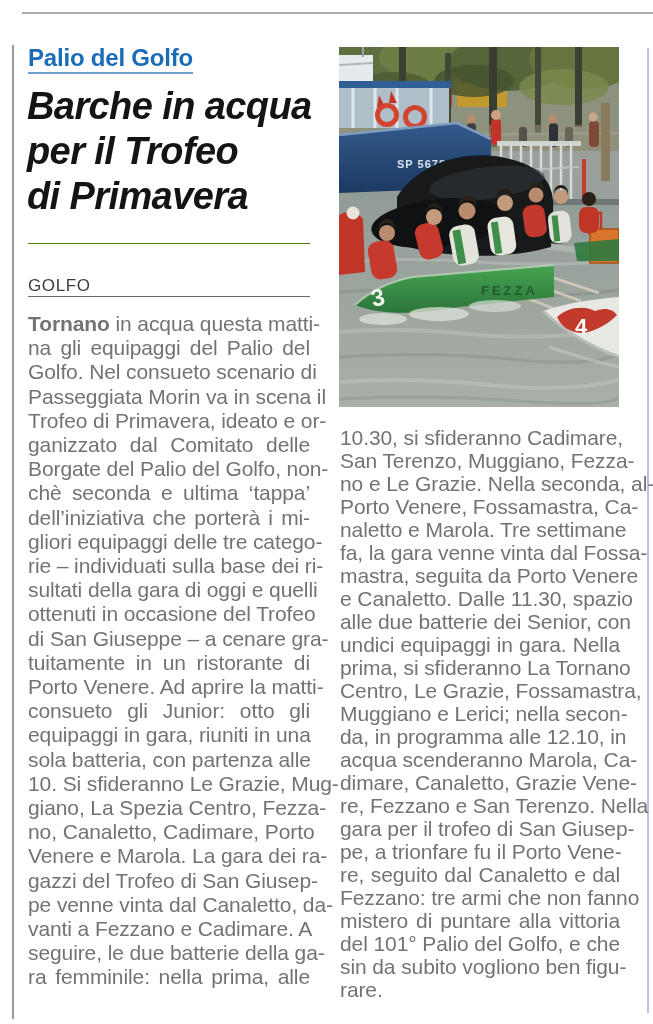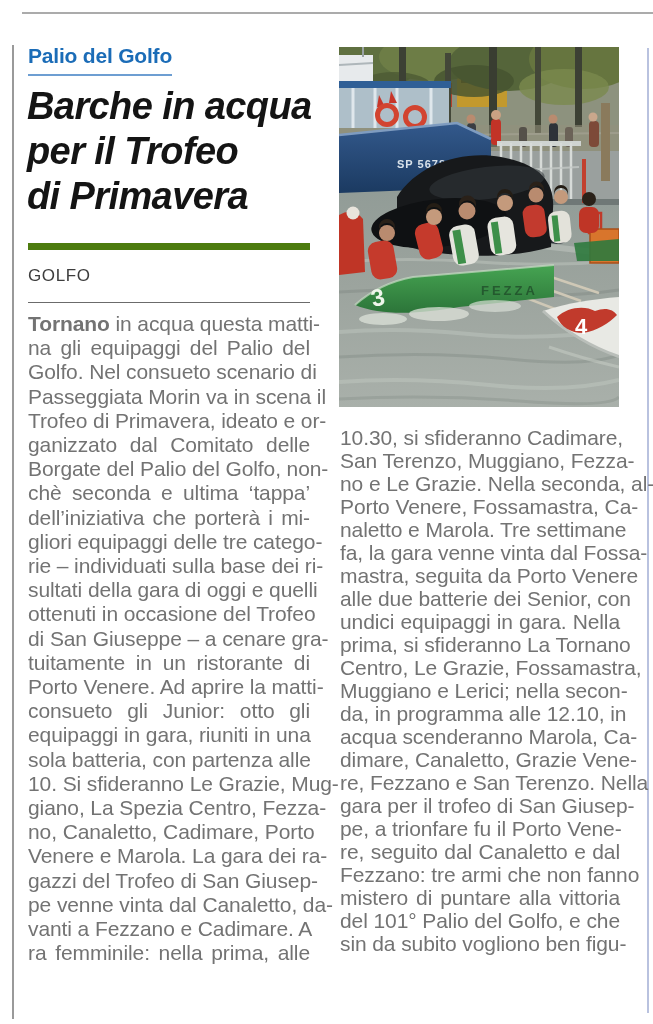--- a/index.html
+++ b/index.html
@@ -6,33 +6,33 @@
   .page{
     position:relative;width:653px;height:1024px;background:#ffffff;
     overflow:hidden;font-family:"Liberation Sans",sans-serif;color:#1c1c1c;
   }
   .top-rule{position:absolute;left:22px;right:0;top:12px;height:2px;background:#ababab;}
   .left-rule{position:absolute;left:12px;top:45px;width:2px;height:974px;background:#9a9a9a;}
   .right-edge-line{position:absolute;left:647px;top:48px;width:2px;height:965px;background:#b9c2df;}
 
   .kicker-wrap{position:absolute;left:28px;top:44px;}
   .kicker{
-    display:inline-block;font-size:21px;font-weight:700;color:#1b6cb7;
-    text-decoration:none;padding-bottom:6px;border-bottom:2px solid #6d9ed2;
+    display:inline-block;font-size:24px;font-weight:700;color:#1b6cb7;
+    text-decoration:none;border-bottom:2px solid #6d9ed2;
     letter-spacing:-0.2px;cursor:pointer;
   }
   .headline{
     position:absolute;left:27px;top:84px;width:300px;margin:0;
     font-size:38px;line-height:45px;font-weight:700;color:#141414;letter-spacing:-0.6px;font-style:italic;
   }
   .hl-line{display:block;}
   .section-box{
     position:absolute;left:28px;top:243px;width:282px;height:52px;
-    border-top:7px solid #4d7c0f;border-bottom:1px solid #6b6b6b;
-    display:flex;align-items:center;box-sizing:content-box;
+    border-top:1px solid #4d7c0f;border-bottom:1px solid #6b6b6b;
+    display:flex;align-items:flex-end;box-sizing:content-box;
   }
   .section-label{font-size:17px;color:#3d3d3d;letter-spacing:0.6px;}
 
   .body-text{font-size:21px;color:#737373;}
   .left-body{position:absolute;left:28px;top:312px;width:282px;line-height:24.2px;}
   .right-body{position:absolute;left:340px;top:426px;width:280px;line-height:23px;}
   .body-line{text-align:justify;text-align-last:justify;white-space:nowrap;letter-spacing:-0.1px;}
   .right-body .body-line:last-child{text-align-last:left;}
   .lead{font-weight:700;}
 
@@ -281,42 +281,45 @@
         <div class="body-line">consueto gli Junior: otto gli</div>
         <div class="body-line">equipaggi in gara, riuniti in una</div>
         <div class="body-line">sola batteria, con partenza alle</div>
         <div class="body-line">10. Si sfideranno Le Grazie, Mug-</div>
         <div class="body-line">giano, La Spezia Centro, Fezza-</div>
         <div class="body-line">no, Canaletto, Cadimare, Porto</div>
         <div class="body-line">Venere e Marola. La gara dei ra-</div>
         <div class="body-line">gazzi del Trofeo di San Giusep-</div>
         <div class="body-line">pe venne vinta dal Canaletto, da-</div>
         <div class="body-line">vanti a Fezzano e Cadimare. A</div>
+        <div class="body-line">seguire, le due batterie della ga-</div>
         <div class="body-line">ra femminile: nella prima, alle</div>
       </div>
   </div>
 
   <div class="right-body body-text">
       <div class="body-line">10.30, si sfideranno Cadimare,</div>
       <div class="body-line">San Terenzo, Muggiano, Fezza-</div>
       <div class="body-line">no e Le Grazie. Nella seconda, al-</div>
       <div class="body-line">Porto Venere, Fossamastra, Ca-</div>
       <div class="body-line">naletto e Marola. Tre settimane</div>
       <div class="body-line">fa, la gara venne vinta dal Fossa-</div>
       <div class="body-line">mastra, seguita da Porto Venere</div>
+      <div class="body-line">e Canaletto. Dalle 11.30, spazio</div>
       <div class="body-line">alle due batterie dei Senior, con</div>
       <div class="body-line">undici equipaggi in gara. Nella</div>
       <div class="body-line">prima, si sfideranno La Tornano</div>
       <div class="body-line">Centro, Le Grazie, Fossamastra,</div>
       <div class="body-line">Muggiano e Lerici; nella secon-</div>
       <div class="body-line">da, in programma alle 12.10, in</div>
       <div class="body-line">acqua scenderanno Marola, Ca-</div>
       <div class="body-line">dimare, Canaletto, Grazie Vene-</div>
       <div class="body-line">re, Fezzano e San Terenzo. Nella</div>
       <div class="body-line">gara per il trofeo di San Giusep-</div>
       <div class="body-line">pe, a trionfare fu il Porto Vene-</div>
       <div class="body-line">re, seguito dal Canaletto e dal</div>
       <div class="body-line">Fezzano: tre armi che non fanno</div>
       <div class="body-line">mistero di puntare alla vittoria</div>
       <div class="body-line">del 101° Palio del Golfo, e che</div>
       <div class="body-line">sin da subito vogliono ben figu-</div>
+      <div class="body-line">rare.</div>
     </div>
 </div>
 
 </body></html>

